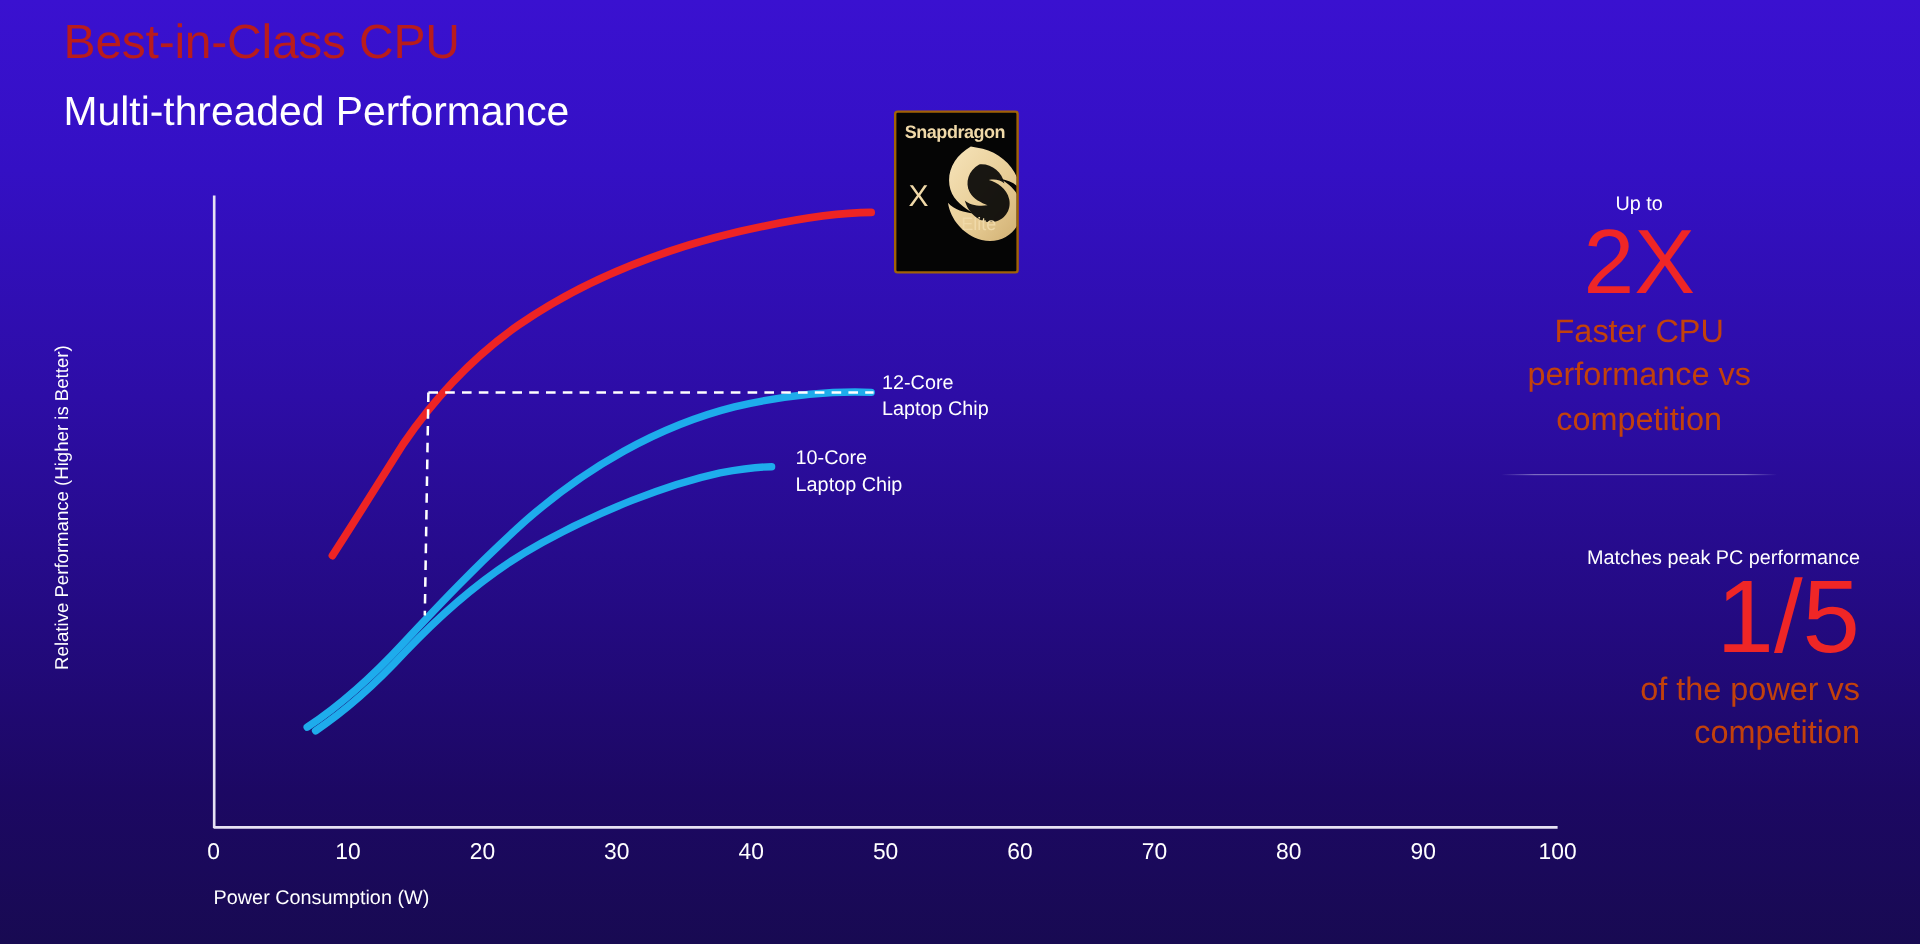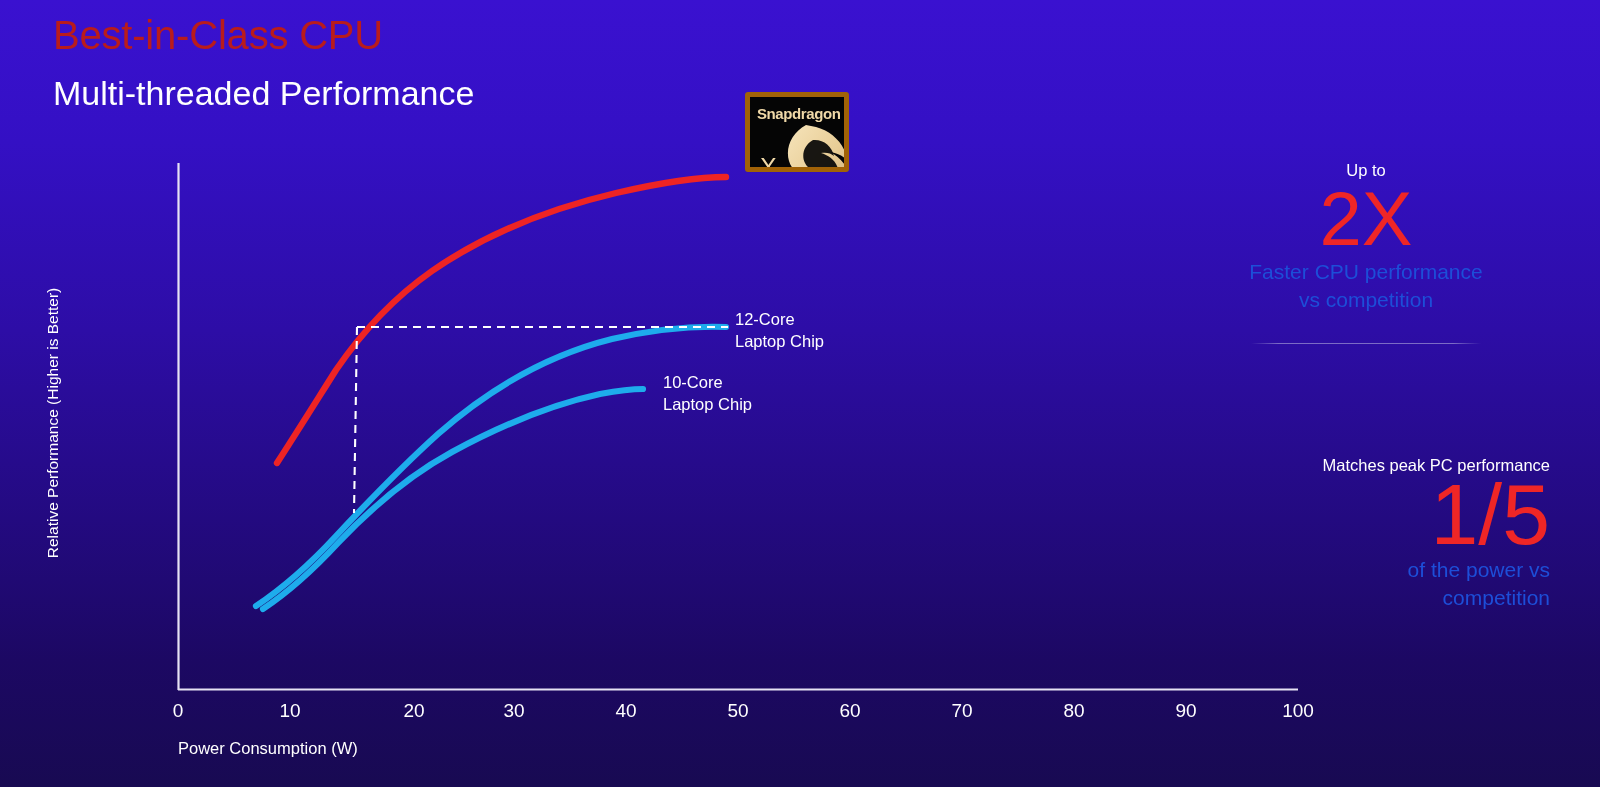--- a/index.html
+++ b/index.html
@@ -45,23 +45,23 @@
   }
 
   .series-label {
     position:absolute; font-size:16.5px; line-height:1.33; color:#ffffff;
   }
   #label-12core { left:735px; top:309px; }
   #label-10core { left:663px; top:372px; }
 
   
   #badge {
-    position:absolute; left:745px; top:92px; width:104px; height:80px;
+    position:absolute; left:745px; top:92px; width:104px; height:136px;
     background:#050505;
-    border:5px solid #a16207;
+    border:2px solid #a16207;
     border-radius:3px;
     overflow:hidden;
   }
   #badge-word {
     position:absolute; left:7px; top:8px;
     font-size:15px; font-weight:600; letter-spacing:-0.4px;
     color:#f0d9a8;
   }
   #badge-x {
     position:absolute; left:10px; top:58px;
@@ -73,21 +73,21 @@
   }
   #badge-mark { position:absolute; right:-6px; top:26px; }
 
   
   #stats { position:absolute; left:1246px; top:160px; width:240px; text-align:center; }
   .stat-small { font-size:16.5px; line-height:1.33; color:#ffffff; }
   .stat-big {
     font-size:76px; font-weight:400; color:#ef2626;
     line-height:0.92; margin:2px 0 4px;
   }
-  .stat-body { font-size:21px; line-height:1.35; color:#1d4ed8; }
+  .stat-body { font-size:27px; line-height:1.35; color:#c2410c; }
   #stat-divider {
     width:230px; height:1px; margin:28px auto 0;
     background:linear-gradient(90deg, rgba(190,185,225,0) 0%, rgba(190,185,225,.55) 12%, rgba(190,185,225,.55) 88%, rgba(190,185,225,0) 100%);
   }
   #stats-2 { position:absolute; left:1310px; top:455px; width:240px; text-align:right; }
   #stats-2 .stat-big { font-size:86px; margin:-2px 0 2px; }
 </style>
 </head>
 <body>
 
@@ -124,21 +124,21 @@
     <line x1="357" y1="327" x2="728" y2="327" stroke="#ffffff" stroke-width="2.1" stroke-dasharray="8 6"></line>
 
     <line x1="357" y1="327" x2="354" y2="513" stroke="#ffffff" stroke-width="2.1" stroke-dasharray="8 6"></line>
   </svg>
 
   <div class="ytitle">Relative Performance  (Higher is Better)</div>
   <div class="xtitle">Power Consumption (W)</div>
 
   <div class="xtick" style="left:178px">0</div>
   <div class="xtick" style="left:290px">10</div>
-  <div class="xtick" style="left:414px">20</div>
+  <div class="xtick" style="left:402px">20</div>
   <div class="xtick" style="left:514px">30</div>
   <div class="xtick" style="left:626px">40</div>
   <div class="xtick" style="left:738px">50</div>
   <div class="xtick" style="left:850px">60</div>
   <div class="xtick" style="left:962px">70</div>
   <div class="xtick" style="left:1074px">80</div>
   <div class="xtick" style="left:1186px">90</div>
   <div class="xtick" style="left:1298px">100</div>
 
   <div class="series-label" id="label-12core">

